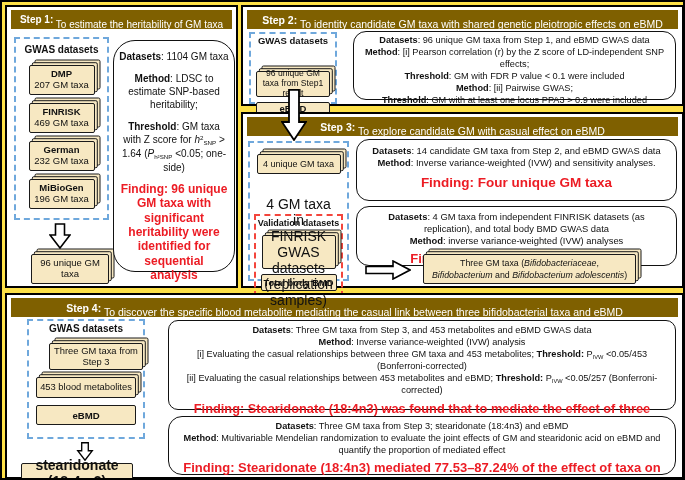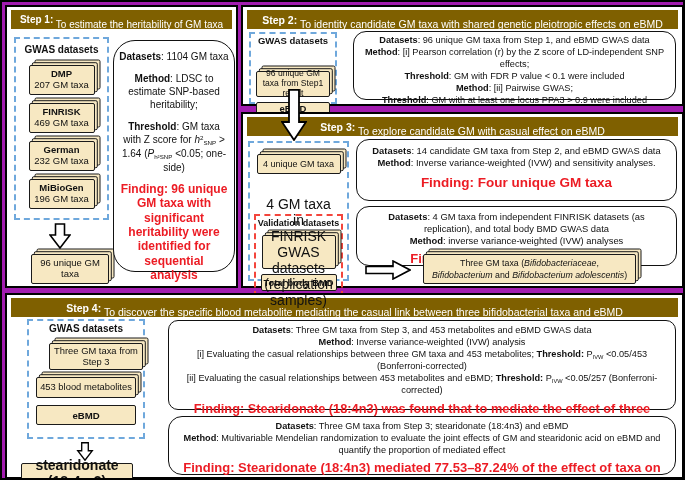--- a/index.html
+++ b/index.html
@@ -1,17 +1,17 @@
 <!DOCTYPE html>
 <html><head>
 <meta charset="utf-8">
 <style>
   html,body { margin:0; padding:0; background:#fff; }
   .canvas {
-    position:relative; width:685px; height:480px; background:#a21caf;
+    position:relative; width:685px; height:480px; background:#fde047;
     border:2px solid #000; box-sizing:border-box; overflow:hidden;
     font-family:"Liberation Sans", sans-serif; color:#111;
   }
   .panel { position:absolute; background:#fff; border:2px solid #000; box-sizing:border-box; }
   .hdr {
     position:absolute; left:4px; right:4px; top:3px; height:19px;
     background:#7F6000; color:#fff; display:flex; align-items:center; justify-content:center;
     font-size:10.5px; white-space:nowrap;
   }
   .hdr span { white-space:pre;margin-top:9px; }

